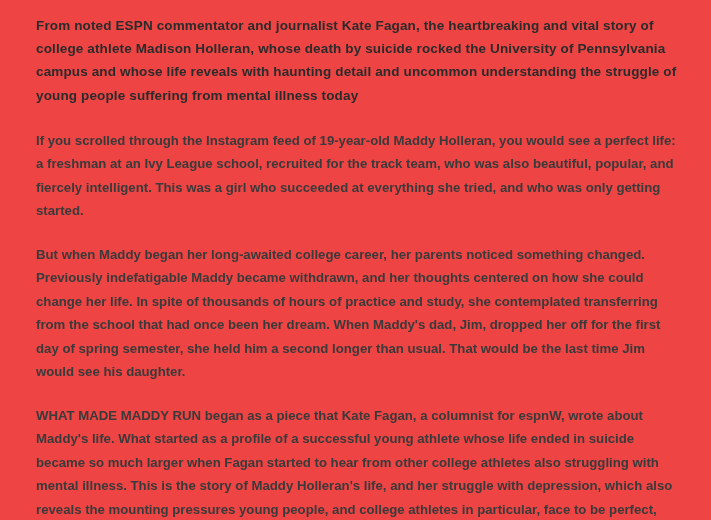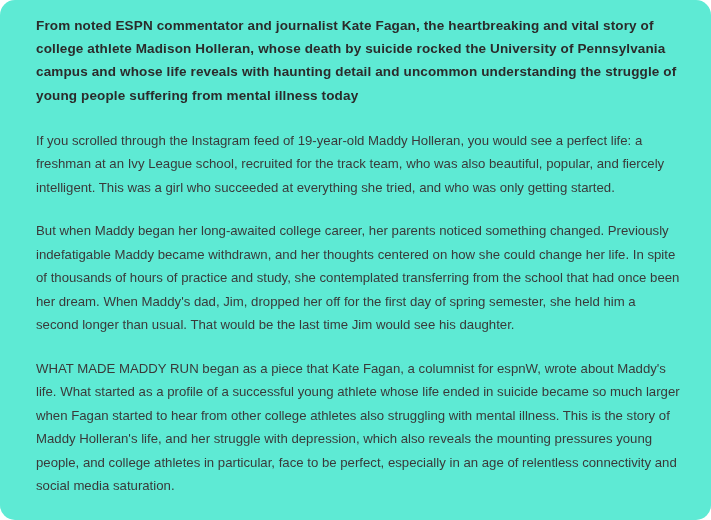--- a/index.html
+++ b/index.html
@@ -12,34 +12,33 @@
     height: 520px;
     overflow: hidden;
     font-family: "Liberation Sans", sans-serif;
     color: #333333;
   }
   .page {
     box-sizing: border-box;
     width: 711px;
     height: 520px;
     padding: 14px 30px 1px 36px;
-    background: #5eead4;
-    border-radius: 15px;
+    background: #ef4444;
   }
   .lede {
     font-size: 13.5px;
     font-weight: bold;
     color: #2b2b2b;
     line-height: 1.72;
     margin: 0 0 22px 0;
     letter-spacing: 0.01em;
   }
   .para {
     font-size: 13.2px;
-    font-weight: normal;
+    font-weight: bold;
     color: #3a3a3a;
     line-height: 1.78;
     margin: 0 0 20px 0;
   }
   .para:last-child {
     margin-bottom: 8px;
   }
 </style>
 </head>
 <body>

